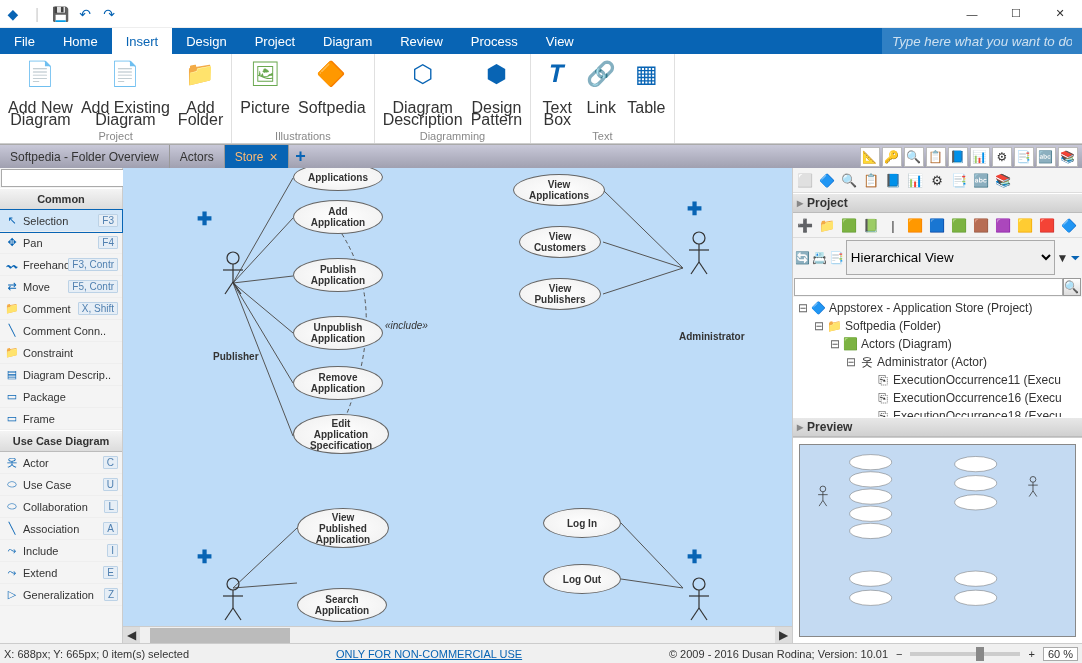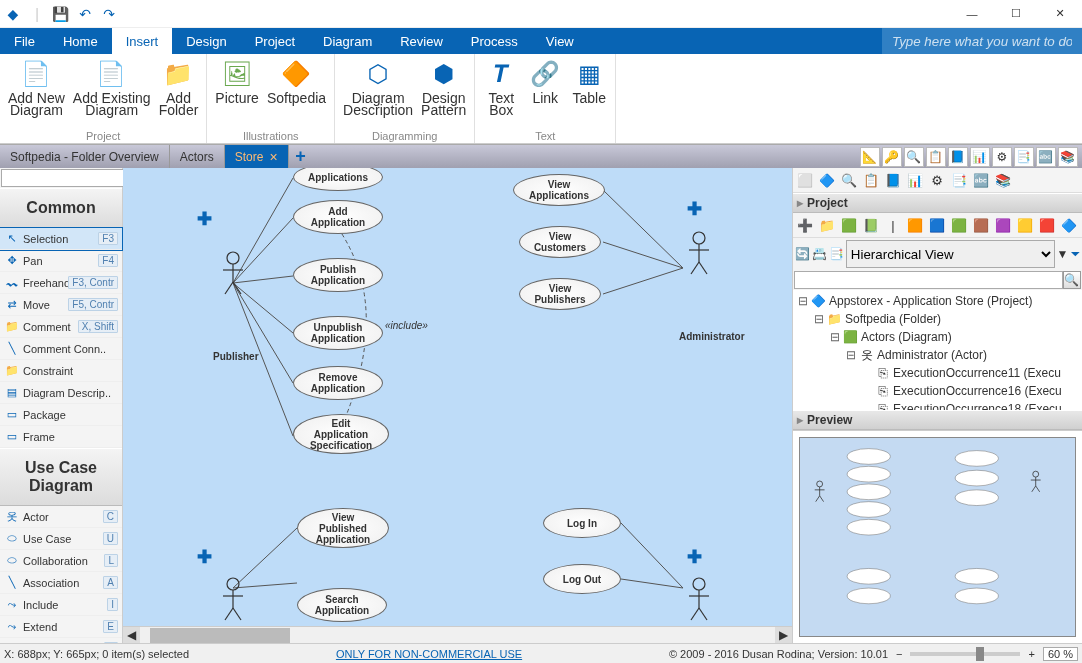--- a/index.html
+++ b/index.html
@@ -15,36 +15,36 @@
 .menubar .mitem.active{background:#fff;color:#0864b4}
 .menubar .search{margin-left:auto;background:#3080c4;border:none;color:#fff;padding:0 10px;width:200px;outline:none}
 .menubar .search::placeholder{color:#cde0f0;font-style:italic}
 
 .ribbon{height:90px;background:#fff;border-bottom:1px solid #ccc;display:flex}
 .rgroup{border-right:1px solid #e0e0e0;padding:2px 4px 0 4px;display:flex;flex-direction:column}
 .rgroup .rrow{display:flex;flex:1}
 .rgroup .rlabel{text-align:center;font-size:11px;color:#888;padding:1px 0}
 .rbtn{display:flex;flex-direction:column;align-items:center;justify-content:flex-start;padding:2px 4px;cursor:pointer;text-align:center;min-width:44px}
 .rbtn .ricon{width:32px;height:32px;display:flex;align-items:center;justify-content:center;font-size:24px}
-.rbtn .rtxt{font-size:14px;line-height:12px;margin-top:2px}
+.rbtn .rtxt{font-size:16px;line-height:12px;margin-top:12px}
 
 .tabstrip{height:24px;background:linear-gradient(#c8c8d8,#a0a0b0);display:flex;align-items:center;font-size:12px;border-top:1px solid #aaa}
 .tab{padding:0 10px;height:24px;display:flex;align-items:center;border-right:1px solid #999;cursor:pointer;color:#333}
 .tab.active{background:#0864b4;color:#fdba74}
 .tab .close{margin-left:6px;font-size:14px}
 .newtab{width:24px;height:24px;display:flex;align-items:center;justify-content:center;color:#0864b4;font-size:18px;font-weight:bold;cursor:pointer}
 .sidetools{margin-left:auto;display:flex;gap:2px;padding-right:4px}
 .sidetools .st{width:20px;height:20px;background:#fff;border:1px solid #bbb;display:flex;align-items:center;justify-content:center;cursor:pointer;font-size:12px}
 
 .workrow{flex:1;display:flex;overflow:hidden}
 .leftpanel{width:123px;background:#f4f4f4;border-right:1px solid #ccc;display:flex;flex-direction:column}
 .searchrow{display:flex;padding:1px}
 .searchrow input{flex:1;border:1px solid #aaa;height:18px;padding:0 3px;outline:none}
 .searchrow .sbtn{width:18px;height:18px;background:linear-gradient(#fff,#ddd);border:1px solid #999;display:flex;align-items:center;justify-content:center;cursor:pointer}
-.phead{background:linear-gradient(#f4f4f4,#dcdcdc);border-top:1px solid #fff;border-bottom:1px solid #bbb;text-align:center;font-weight:bold;padding:10px 0;font-size:16px}
+.phead{background:linear-gradient(#f4f4f4,#dcdcdc);border-top:1px solid #fff;border-bottom:1px solid #bbb;text-align:center;font-weight:bold;padding:4px 0;font-size:11px}
 .titem{display:flex;align-items:center;height:22px;padding:0 4px;border-bottom:1px solid #eee;cursor:pointer;font-size:11px}
 .titem.sel{background:#d2e6f8;outline:1px solid #0864b4}
 .titem .ticon{width:16px;text-align:center;margin-right:3px;color:#0864b4}
 .titem .tname{flex:1;white-space:nowrap;overflow:hidden}
 .titem .tkey{background:#e6eef6;border:1px solid #bcd2e6;font-size:10px;padding:0 3px;color:#5080b0;border-radius:1px}
 
 .canvaswrap{flex:1;display:flex;flex-direction:column;overflow:hidden}
 .canvas{flex:1;background:#bedcf8;position:relative;overflow:hidden}
 .actor{position:absolute;display:flex;flex-direction:column;align-items:center}
 .actor .alabel{font-size:10px;font-weight:bold;margin-top:13px}
@@ -54,21 +54,21 @@
 .sarrow{width:17px;height:17px;display:flex;align-items:center;justify-content:center;background:#ddd;cursor:pointer}
 .strack{flex:1;height:17px;position:relative}
 .sthumb{position:absolute;height:15px;background:#bbb;top:1px}
 
 .rightpanel{width:290px;background:#f4f4f4;border-left:1px solid #ccc;display:flex;flex-direction:column}
 .rtoolbar{display:flex;flex-wrap:wrap;gap:2px;padding:2px;border-bottom:1px solid #ddd}
 .rtoolbar .rt{width:20px;height:20px;display:flex;align-items:center;justify-content:center;cursor:pointer;font-size:13px}
 .rpanelhead{background:linear-gradient(#e8e8e8,#d0d0d0);padding:2px 4px;font-weight:bold;font-size:12px;border-top:1px solid #fff;border-bottom:1px solid #bbb;display:flex;align-items:center}
 .rpanelhead::before{content:"▸";margin-right:4px;color:#888}
 .rsel{display:flex;align-items:center;padding:2px;gap:2px}
-.rsel select{flex:1;border:1px solid #aaa;height:28px}
+.rsel select{flex:1;border:1px solid #aaa;height:35px}
 .tree{flex:0 0 120px;overflow:auto;background:#fff;font-size:12px;padding:2px}
 .trow{display:flex;align-items:center;height:18px;white-space:nowrap;cursor:pointer}
 .trow .exp{width:12px;text-align:center;color:#666;cursor:pointer}
 .trow .tic{width:16px;text-align:center;margin:0 2px}
 .preview{flex:1;background:#fff;border-top:1px solid #ccc;position:relative;overflow:hidden}
 .preview .pinner{position:absolute;top:6px;left:6px;right:6px;bottom:6px;background:#c4daf2;border:1px solid #888}
 
 .statusbar{height:20px;background:#f0f0f0;border-top:1px solid #ccc;display:flex;align-items:center;font-size:11px;padding:0 4px;gap:8px}
 .statusbar .sfill{flex:1}
 .statusbar .slink{color:#0864b4;text-decoration:underline;cursor:pointer}

